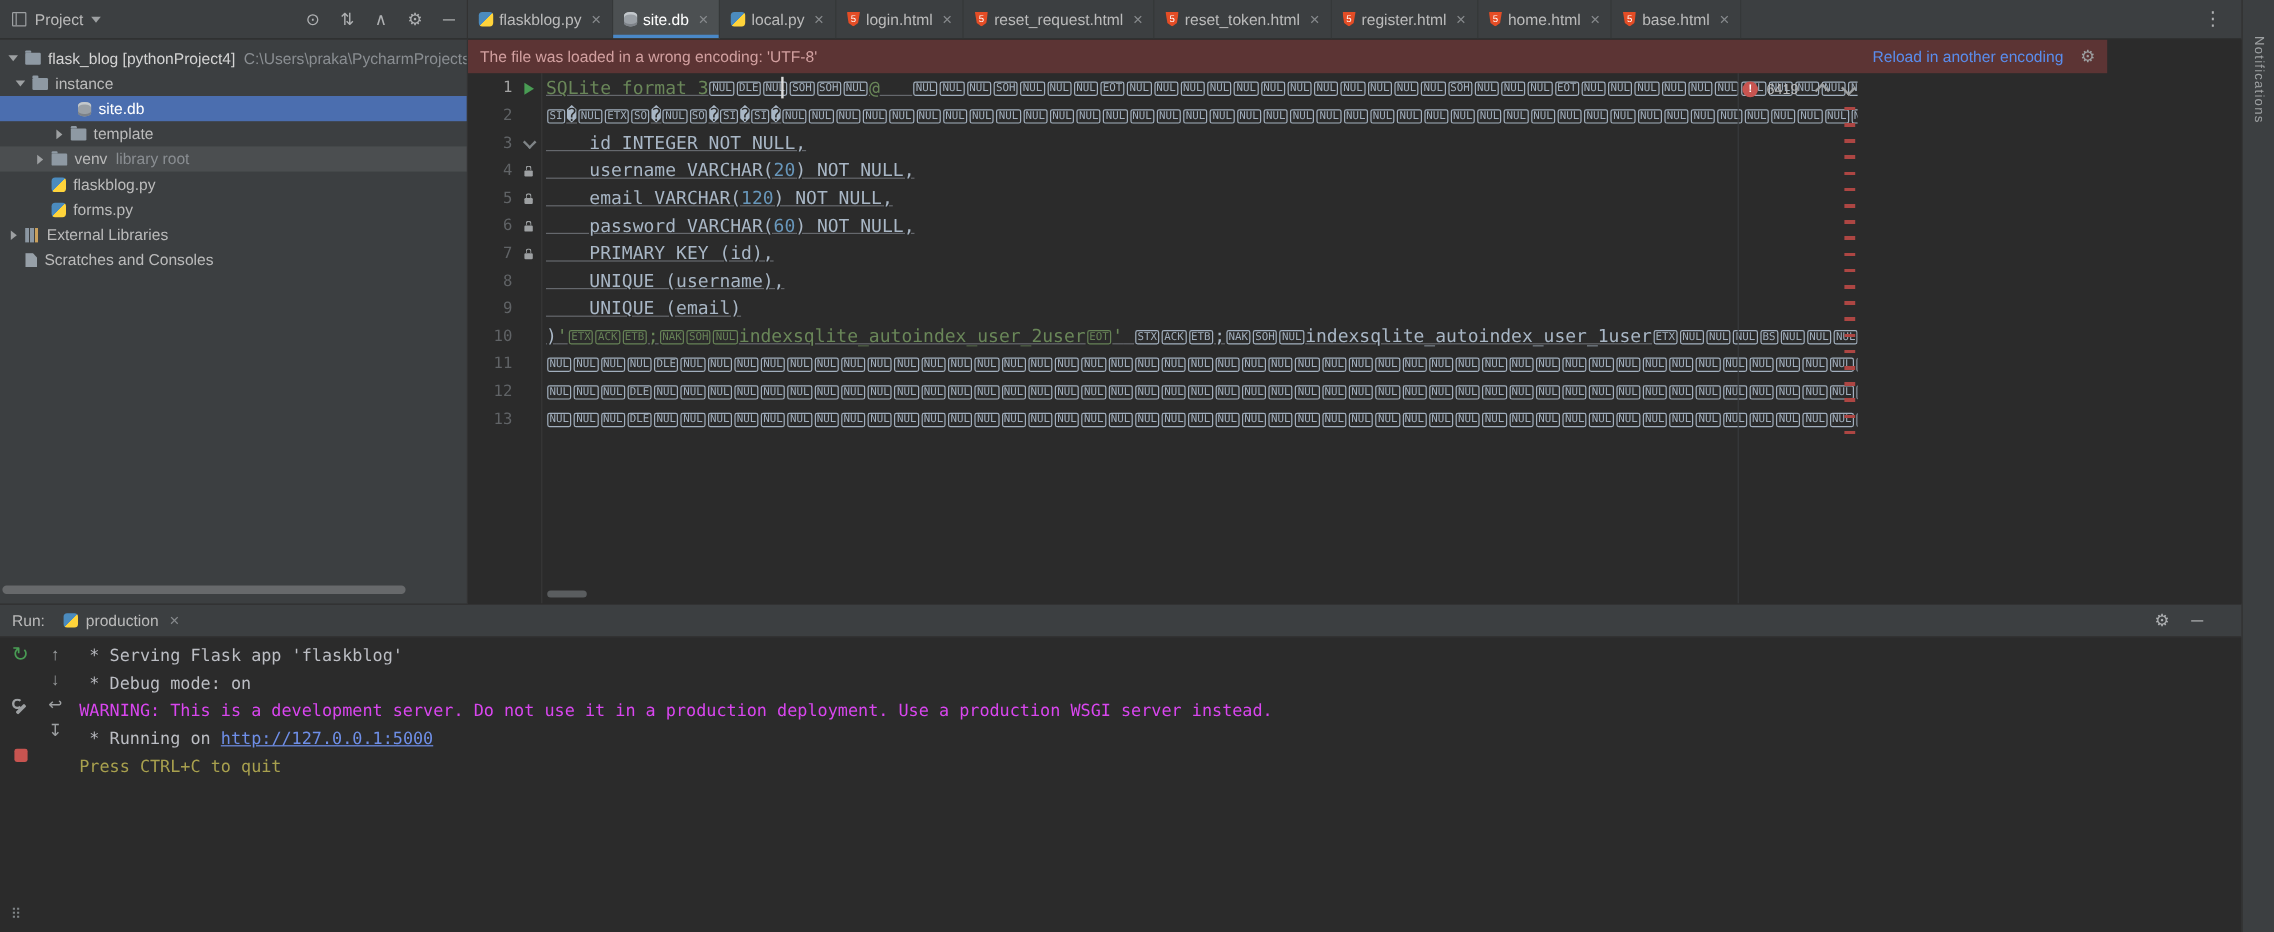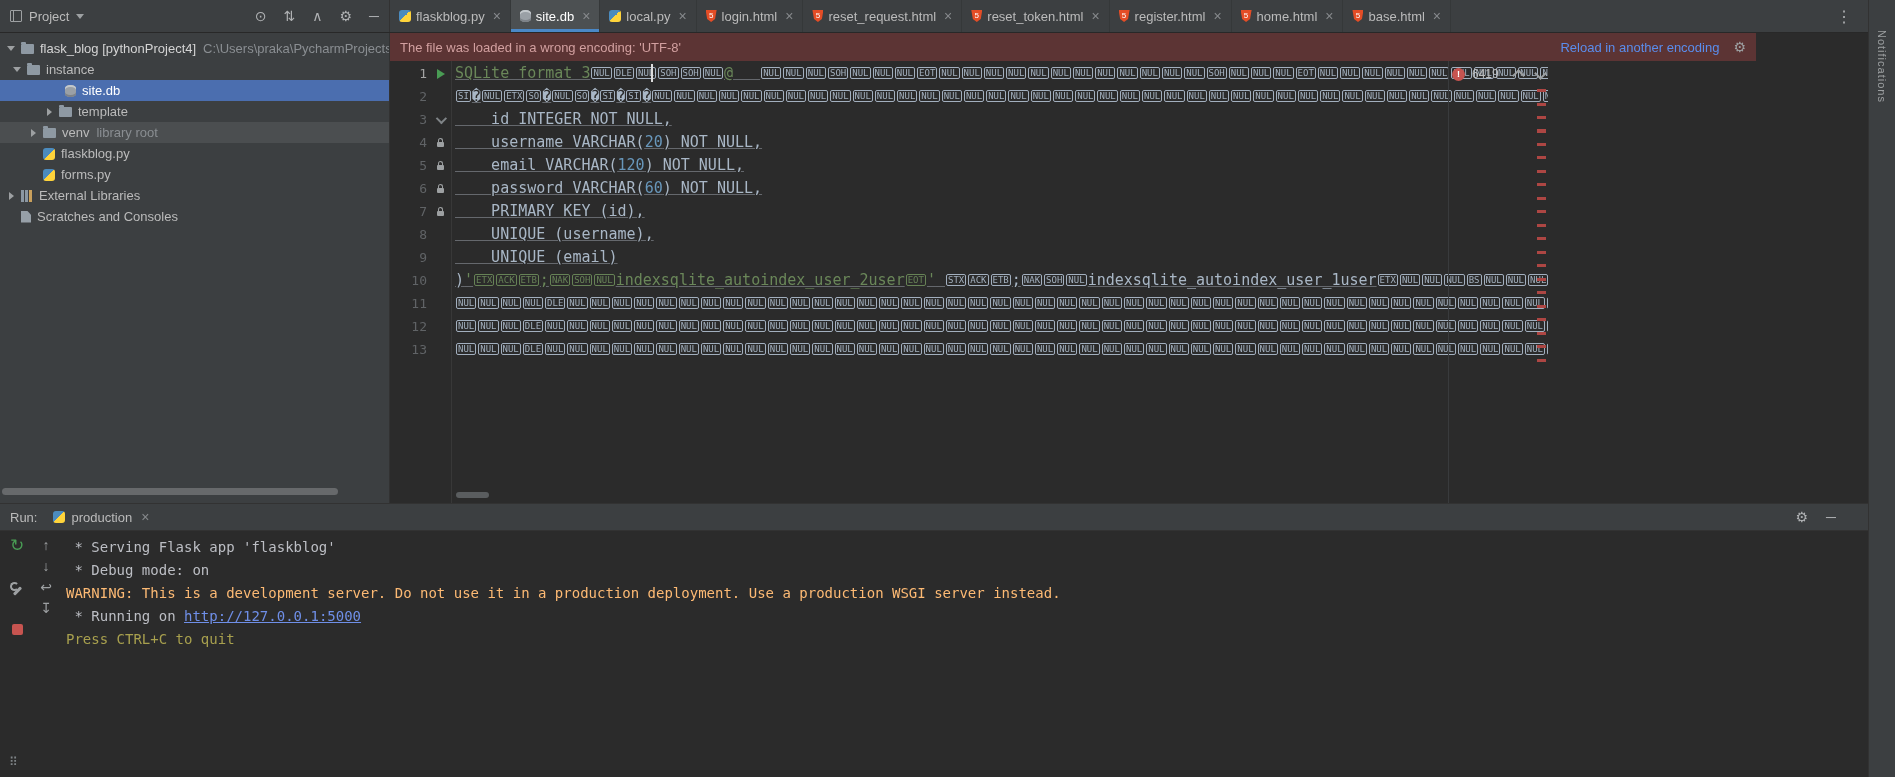--- a/index.html
+++ b/index.html
@@ -92,21 +92,21 @@
   .run-body{flex:1;position:relative}
   .rtb1{position:absolute;left:7px;top:7px;display:flex;flex-direction:column;align-items:center;gap:28px;width:20px}
   .rerun{color:#499c54;font-size:17px;line-height:16px}
   .wrench{width:14px;height:14px;position:relative;display:inline-block}
   .wrench::before{content:'';position:absolute;left:6px;top:4px;width:3px;height:10px;background:#9da0a2;border-radius:1px;transform:rotate(45deg)}
   .wrench::after{content:'';position:absolute;left:0;top:0;width:5px;height:5px;border:2px solid #9da0a2;border-radius:50%;border-right-color:transparent}
   .stopsq{width:11px;height:11px;background:#c75450;border-radius:2px;display:inline-block}
   .rtb2{position:absolute;left:36px;top:6px;display:flex;flex-direction:column;align-items:center;gap:5px;width:20px;color:#9da0a2;font-size:14px}
   .console{position:absolute;left:66px;top:5px;right:8px;font:14px "DejaVu Sans Mono",monospace;color:#bcbec4}
   .crow{height:23px;line-height:23px;white-space:pre}
-  .cc-error{color:#fdba74}
+  .cc-error{color:#d946ef}
   .cc-warn{color:#a8a04e}
   a.cc-link{color:#6f8fe8;text-decoration:underline;cursor:pointer}
   .grid-ic{position:absolute;left:9px;bottom:8px;color:#7f8487;font-size:12px;letter-spacing:-1px}
 </style>
 </head>
 <body>
 
 <div class="app">
   <div class="main">
 

